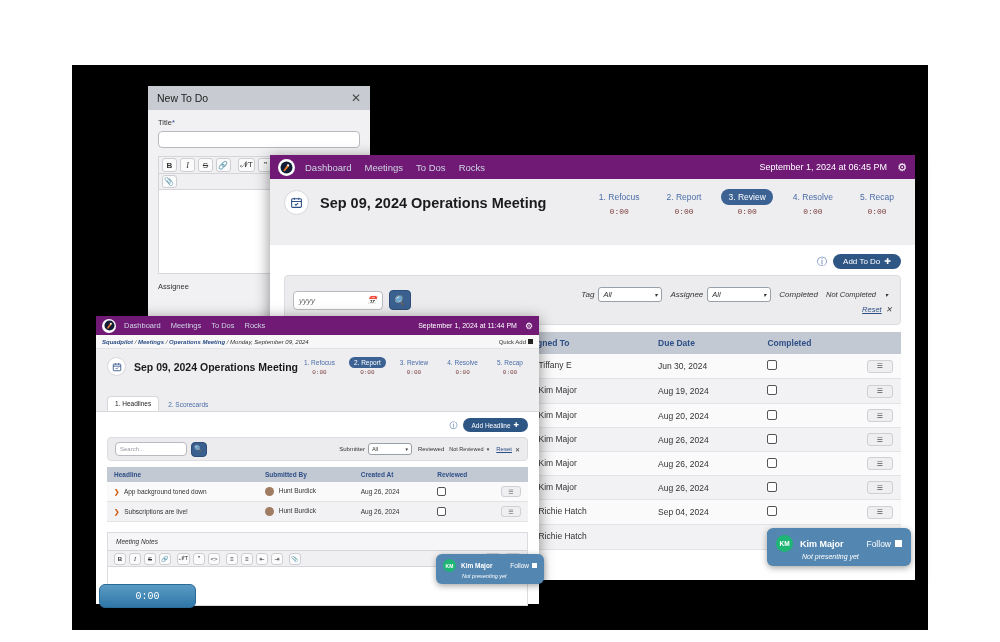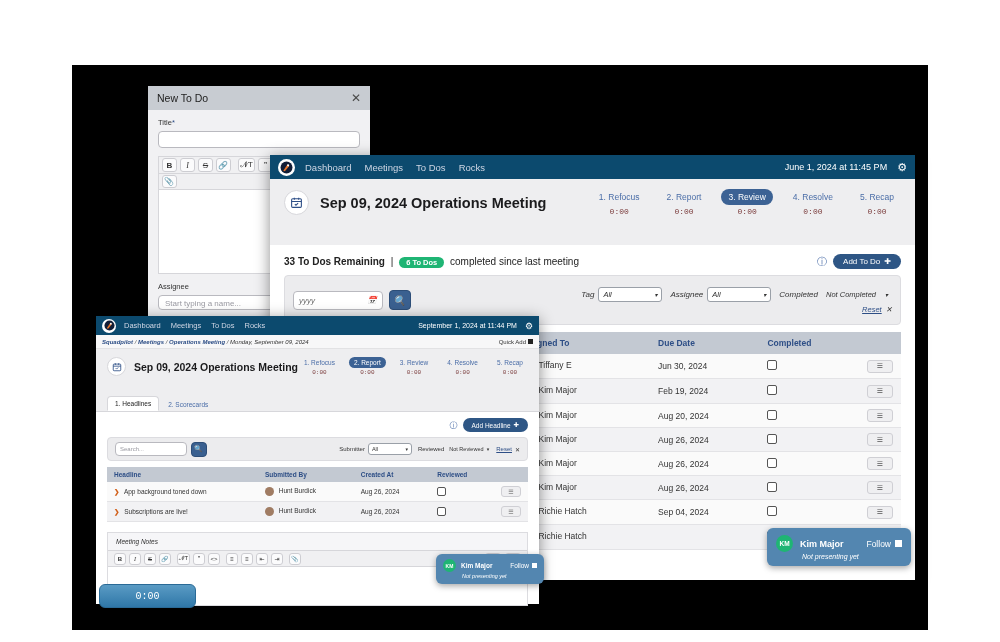--- a/index.html
+++ b/index.html
@@ -2,21 +2,21 @@
 <html><head>
 <meta charset="utf-8">
 <style>
   html,body{margin:0;padding:0;background:#ffffff;}
   body{width:1000px;height:642px;font-family:"Liberation Sans",sans-serif;overflow:hidden;position:relative;}
   .stage{position:absolute;left:0;top:0;width:1000px;height:642px;}
   .blackfield{position:absolute;left:72px;top:65px;width:856px;height:565px;background:#000;}
 
   
   .win{position:absolute;background:#fff;box-shadow:0 3px 14px rgba(0,0,0,.45);}
-  .navbar{background:#0c4a6e;display:flex;align-items:center;}
+  .navbar{background:#701a75;display:flex;align-items:center;}
   .logo{border-radius:50%;background:#fff;display:flex;align-items:center;justify-content:center;}
   .logo svg{display:block;}
   .navlinks{display:flex;align-items:center;color:#cfd6e4;}
   .navlinks span{white-space:nowrap;}
   .navright{margin-left:auto;display:flex;align-items:center;color:#fff;white-space:nowrap;}
   .gear{display:inline-block;}
   .crumbbar{background:#f7f7f8;border-bottom:1px solid #e2e2e4;display:flex;align-items:center;}
   .crumb{font-style:italic;color:#2d4e86;font-weight:bold;white-space:nowrap;}
   .crumb .sep{color:#555;font-weight:normal;}
   .crumb .last{color:#333;font-weight:normal;}
@@ -97,42 +97,41 @@
         <span class="rbtn" style="width:13px;height:12px;font-size:8px;text-decoration:line-through;">S</span>
         <span class="rbtn" style="width:13px;height:12px;font-size:8px;">🔗</span>
         <span class="rbtn" style="width:15px;height:12px;font-size:8px;margin-left:4px;">𝓝T</span>
         <span class="rbtn" style="width:13px;height:12px;font-size:9px;">”</span>
       </div>
       <div class="rtebar" style="border-top:0;height:15px;padding:0 3px;">
         <span class="rbtn" style="width:13px;height:11px;font-size:8px;">📎</span>
       </div>
       <div class="whitearea" style="height:83px;border-top:0;"></div>
       <div class="fieldlbl" style="font-size:7.5px;margin:8px 0 4px 0;">Assignee</div>
-      <div class="textbox ph" style="height:15px;font-size:8px;padding:3px 0 0 6px;box-sizing:border-box;">Start typing a name...</div>
     </div>
   </div>
 
   <div class="win" style="left:270px;top:155px;width:645px;height:425px;">
 
     <div class="navbar" style="height:24px;padding:0 8px;">
       <span class="logo" style="width:17px;height:17px;">
         <svg width="13" height="13" viewBox="0 0 24 24">
             <circle cx="12" cy="12" r="11" fill="#111d36"></circle>
             <path d="M6 18 L14 6 L17 9 L9 19 Z" fill="#e8762c"></path>
             <circle cx="15" cy="8" r="2" fill="#fff"></circle>
           </svg>
       </span>
       <span class="navlinks" style="margin-left:10px;gap:13px;font-size:9.5px;">
         <span>Dashboard</span>
         <span>Meetings</span>
         <span>To Dos</span>
         <span>Rocks</span>
       </span>
       <span class="navright" style="gap:10px;font-size:9px;">
-        <span>June 1, 2024 at 11:45 PM</span>
+        <span>September 1, 2024 at 06:45 PM</span>
         <span class="gear" style="font-size:11px;">⚙</span>
       </span>
     </div>
 
 
     <div class="pagehead" style="padding:10px 14px 0 14px;height:66px;box-sizing:border-box;position:relative;">
       <div style="display:flex;align-items:center;">
         <span class="calcircle" style="width:23px;height:23px;">
           <svg width="13" height="13" viewBox="0 0 24 24" fill="none" stroke="#2d4e86" stroke-width="2">
               <rect x="3" y="5" width="18" height="16" rx="2"></rect>
@@ -160,26 +159,20 @@
           <span class="step" style="font-size:8.5px;">
             <span class="lbl" style="display:block;padding:3px 7px;">5. Recap</span>
             <span class="tm" style="display:block;font-size:8px;margin-top:2px;">0:00</span>
           </span>
         </span>
       </div>
     </div>
 
 
     <div style="display:flex;align-items:center;padding:9px 14px 0 14px;">
-      <span style="font-size:10px;color:#222;">
-        <b>33 To Dos Remaining</b>
-        <span style="margin:0 3px;">|</span>
-        <span style="background:#1fb574;color:#fff;border-radius:999px;padding:1px 7px;font-size:7.5px;font-weight:bold;">6 To Dos</span>
-        <span style="margin-left:3px;">completed since last meeting</span>
-      </span>
       <span style="margin-left:auto;display:flex;align-items:center;gap:6px;">
         <span style="font-size:10px;color:#4a6da7;">ⓘ</span>
         <span class="pilldark" style="font-size:8px;padding:3px 10px;gap:4px;">
           <span>Add To Do</span>
           <span>✚</span>
         </span>
       </span>
     </div>
 
     <div class="filterbar" style="margin:6px 14px 0 14px;height:40px;padding:4px 8px;font-style:italic;">
@@ -252,21 +245,21 @@
                   <span class="sw" style="width:9px;height:11px;background:#3b3bb5;border-radius:999px 0 0 999px;"></span>
                   <span class="tl" style="padding:0 9px;font-size:7px;">Sales</span>
                 </span>
             </td>
             <td style="padding:5px 8px;">
               <span class="av" style="width:13px;height:13px;background:#1fb574;font-size:6px;">
                   <span>KM</span>
                 </span>
               <span style="margin-left:4px;">Kim Major</span>
             </td>
-            <td style="padding:5px 8px;">Feb 19, 2024</td>
+            <td style="padding:5px 8px;">Aug 19, 2024</td>
             <td style="padding:5px 8px;"><span class="chk" style="width:8px;height:8px;"></span></td>
             <td style="padding:5px 8px;text-align:center;"><span class="kebab" style="width:24px;height:11px;font-size:7px;">☰</span></td>
           </tr>
           <tr>
             <td style="padding:5px 8px;"></td>
             <td style="padding:5px 8px;">
               <span class="av" style="width:13px;height:13px;background:#1fb574;font-size:6px;">
                   <span>KM</span>
                 </span>
               <span style="margin-left:4px;">Kim Major</span>

